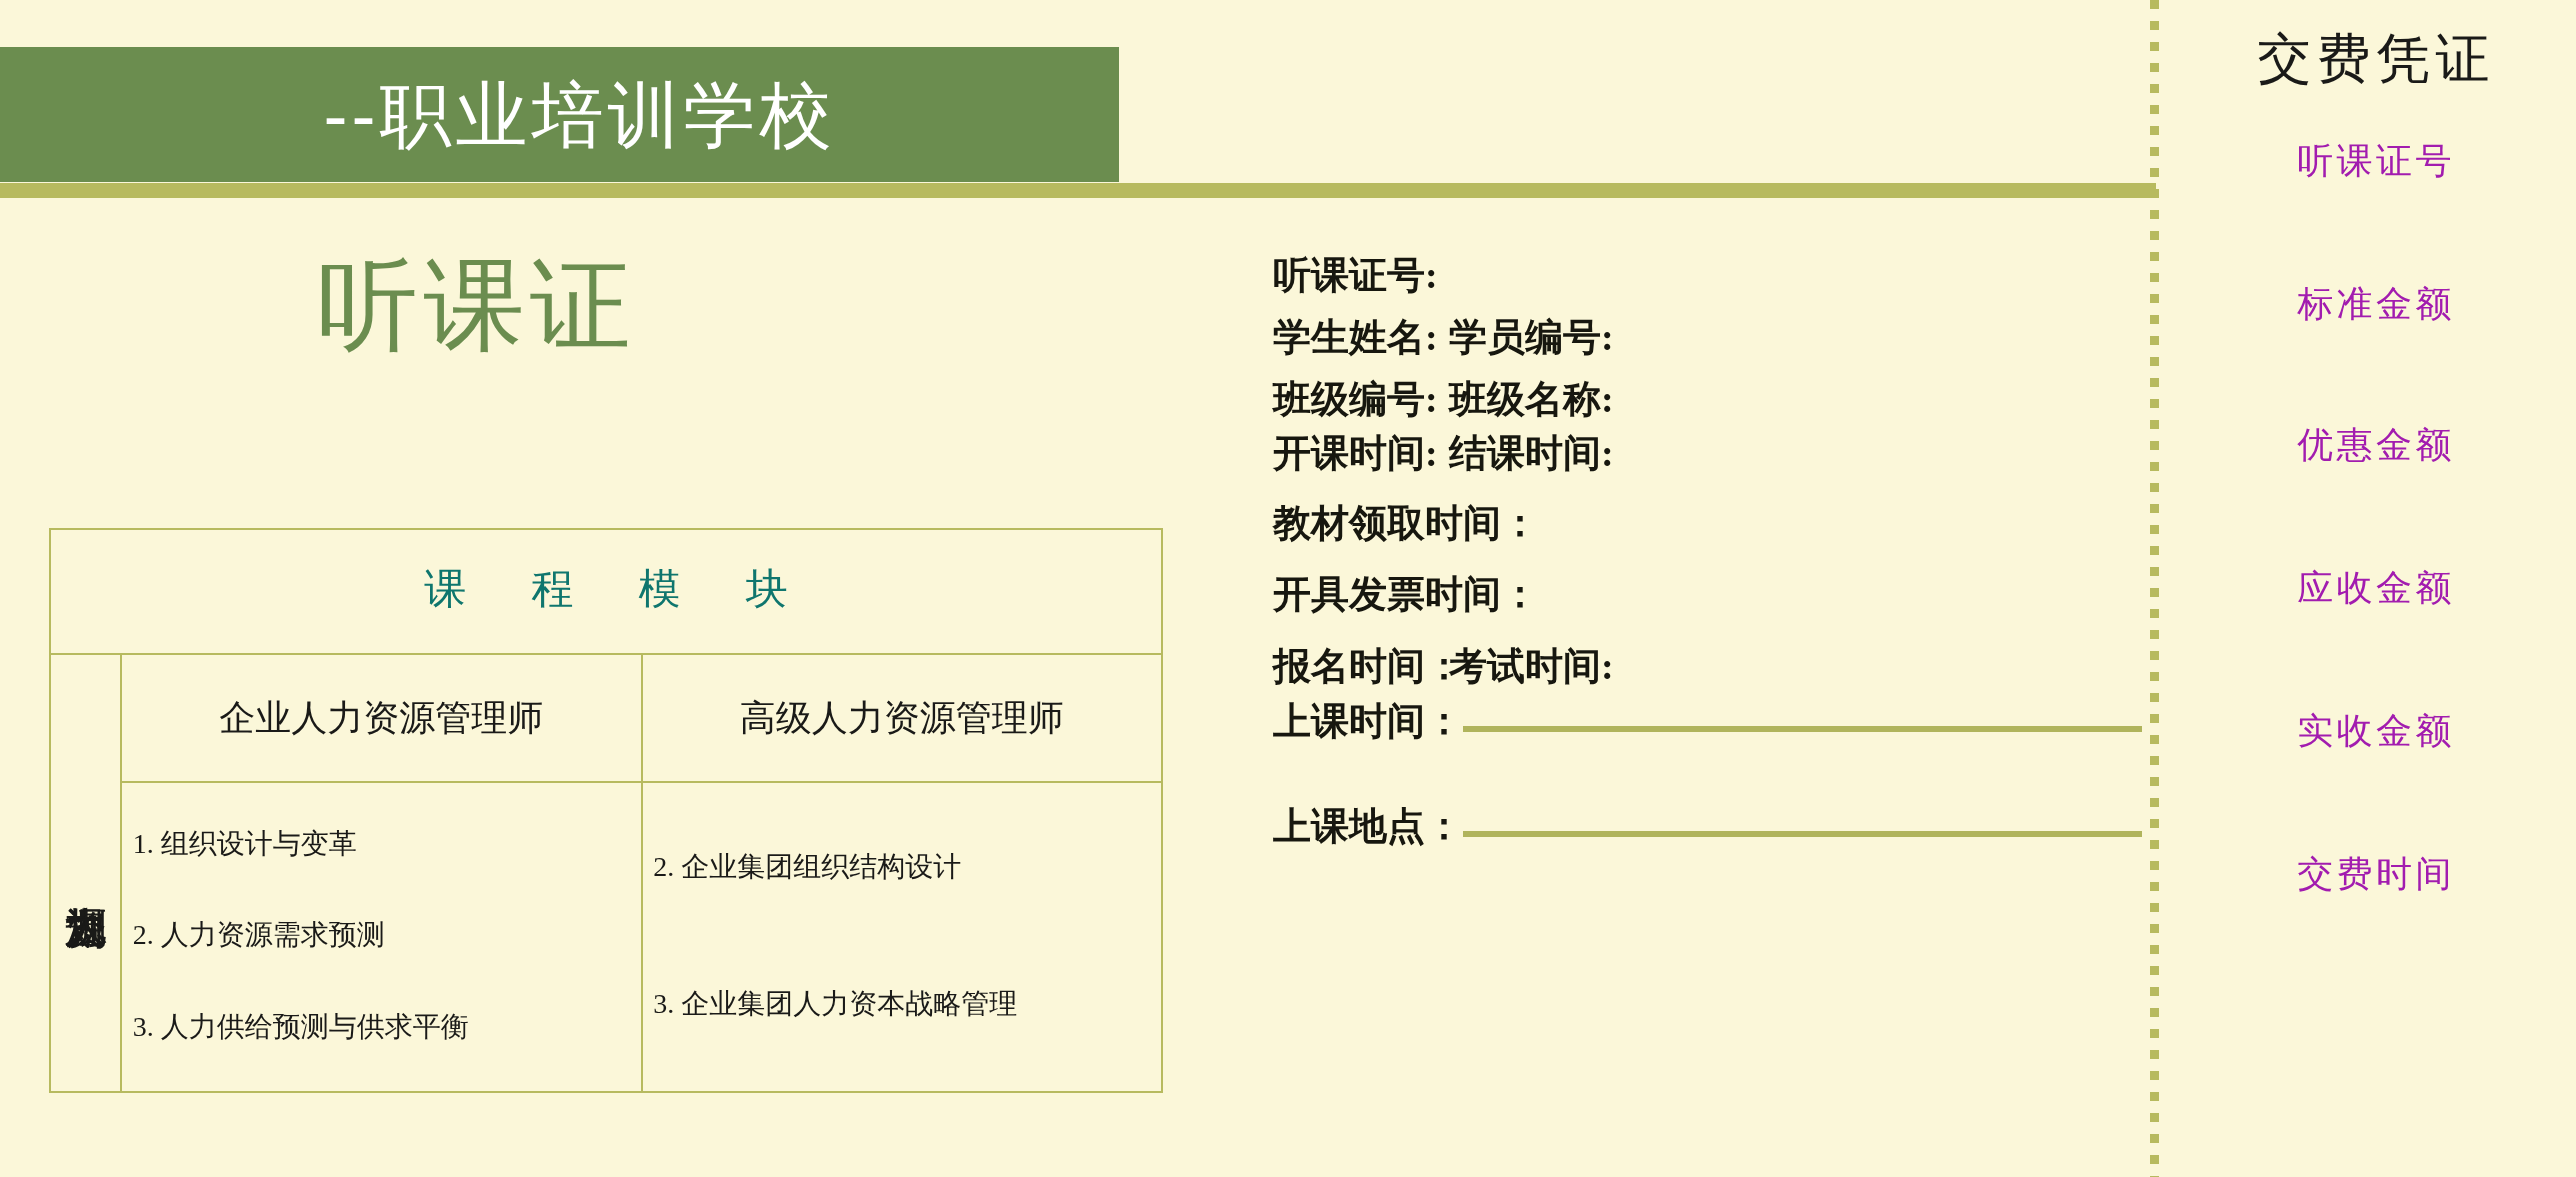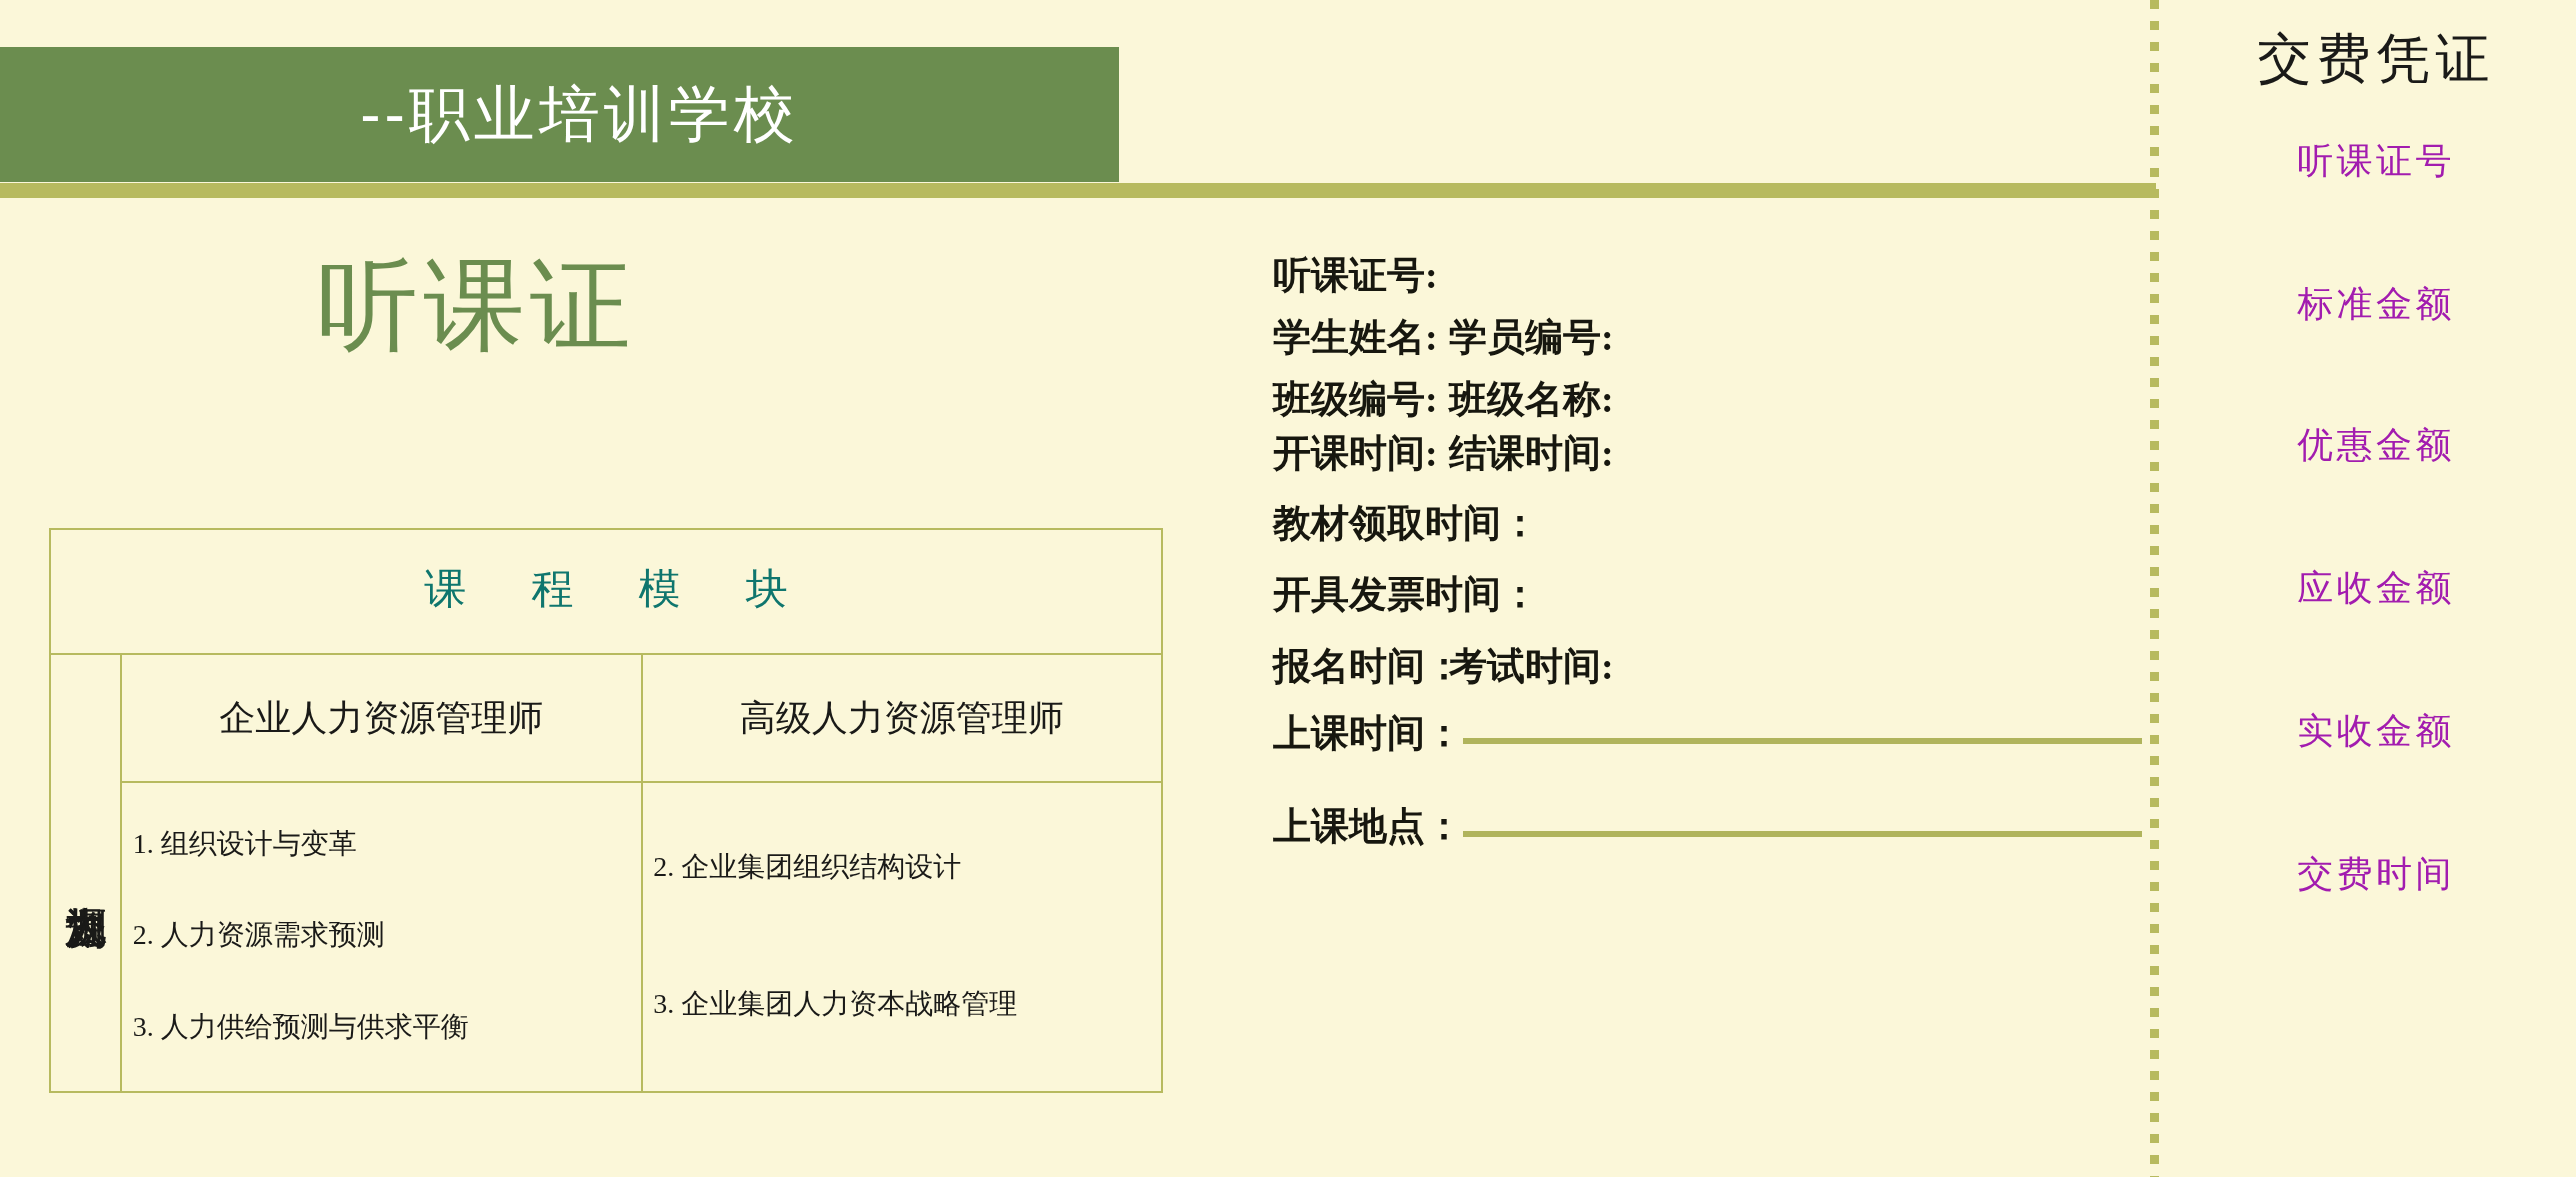--- a/index.html
+++ b/index.html
@@ -32,21 +32,21 @@
     width: 1119px;
     height: 135px;
     background: #6b8d4f;
     box-sizing: border-box;
     display: flex;
     align-items: center;
     justify-content: center;
   }
   #header-title {
     color: #ffffff;
-    font-size: 61px;
+    font-size: 72px;
     line-height: 1;
     letter-spacing: 4px;
     white-space: nowrap;
     font-weight: 400;
     padding-left: 40px;
   }
   #header-rule {
     position: absolute;
     left: 0;
     top: 183px;
@@ -325,21 +325,21 @@
 
     <div class="form-row pair" style="top:319px;">
       <span class="form-label">开具发票时间：</span>
     </div>
 
     <div class="form-row pair" style="top:391px;">
       <span class="form-label">报名时间：</span>
       <span class="form-label second">考试时间:</span>
     </div>
 
-    <div class="underline-row" style="top:458px;justify-content:space-between;">
+    <div class="underline-row" style="top:446px;justify-content:space-between;">
       <span class="underline-label">上课时间：</span>
       <span class="underline-rule"></span>
     </div>
 
     <div class="underline-row" style="top:551px;">
       <span class="underline-label">上课地点：</span>
       <span class="underline-rule"></span>
     </div>
 
   </div>

